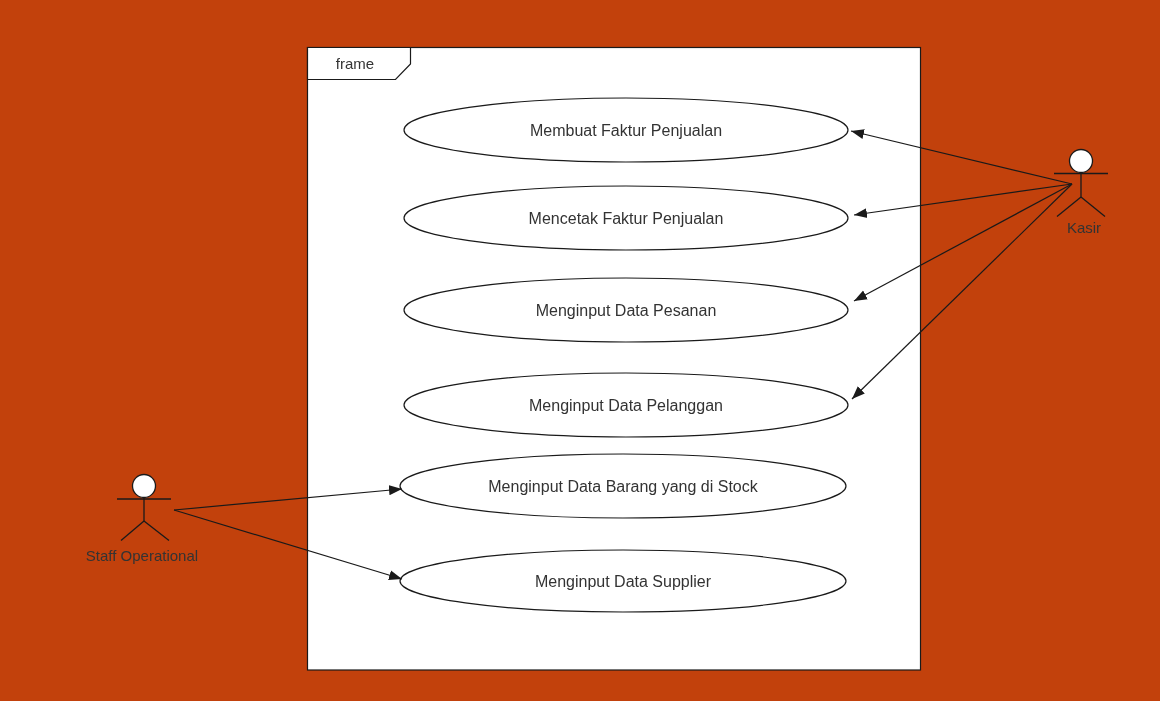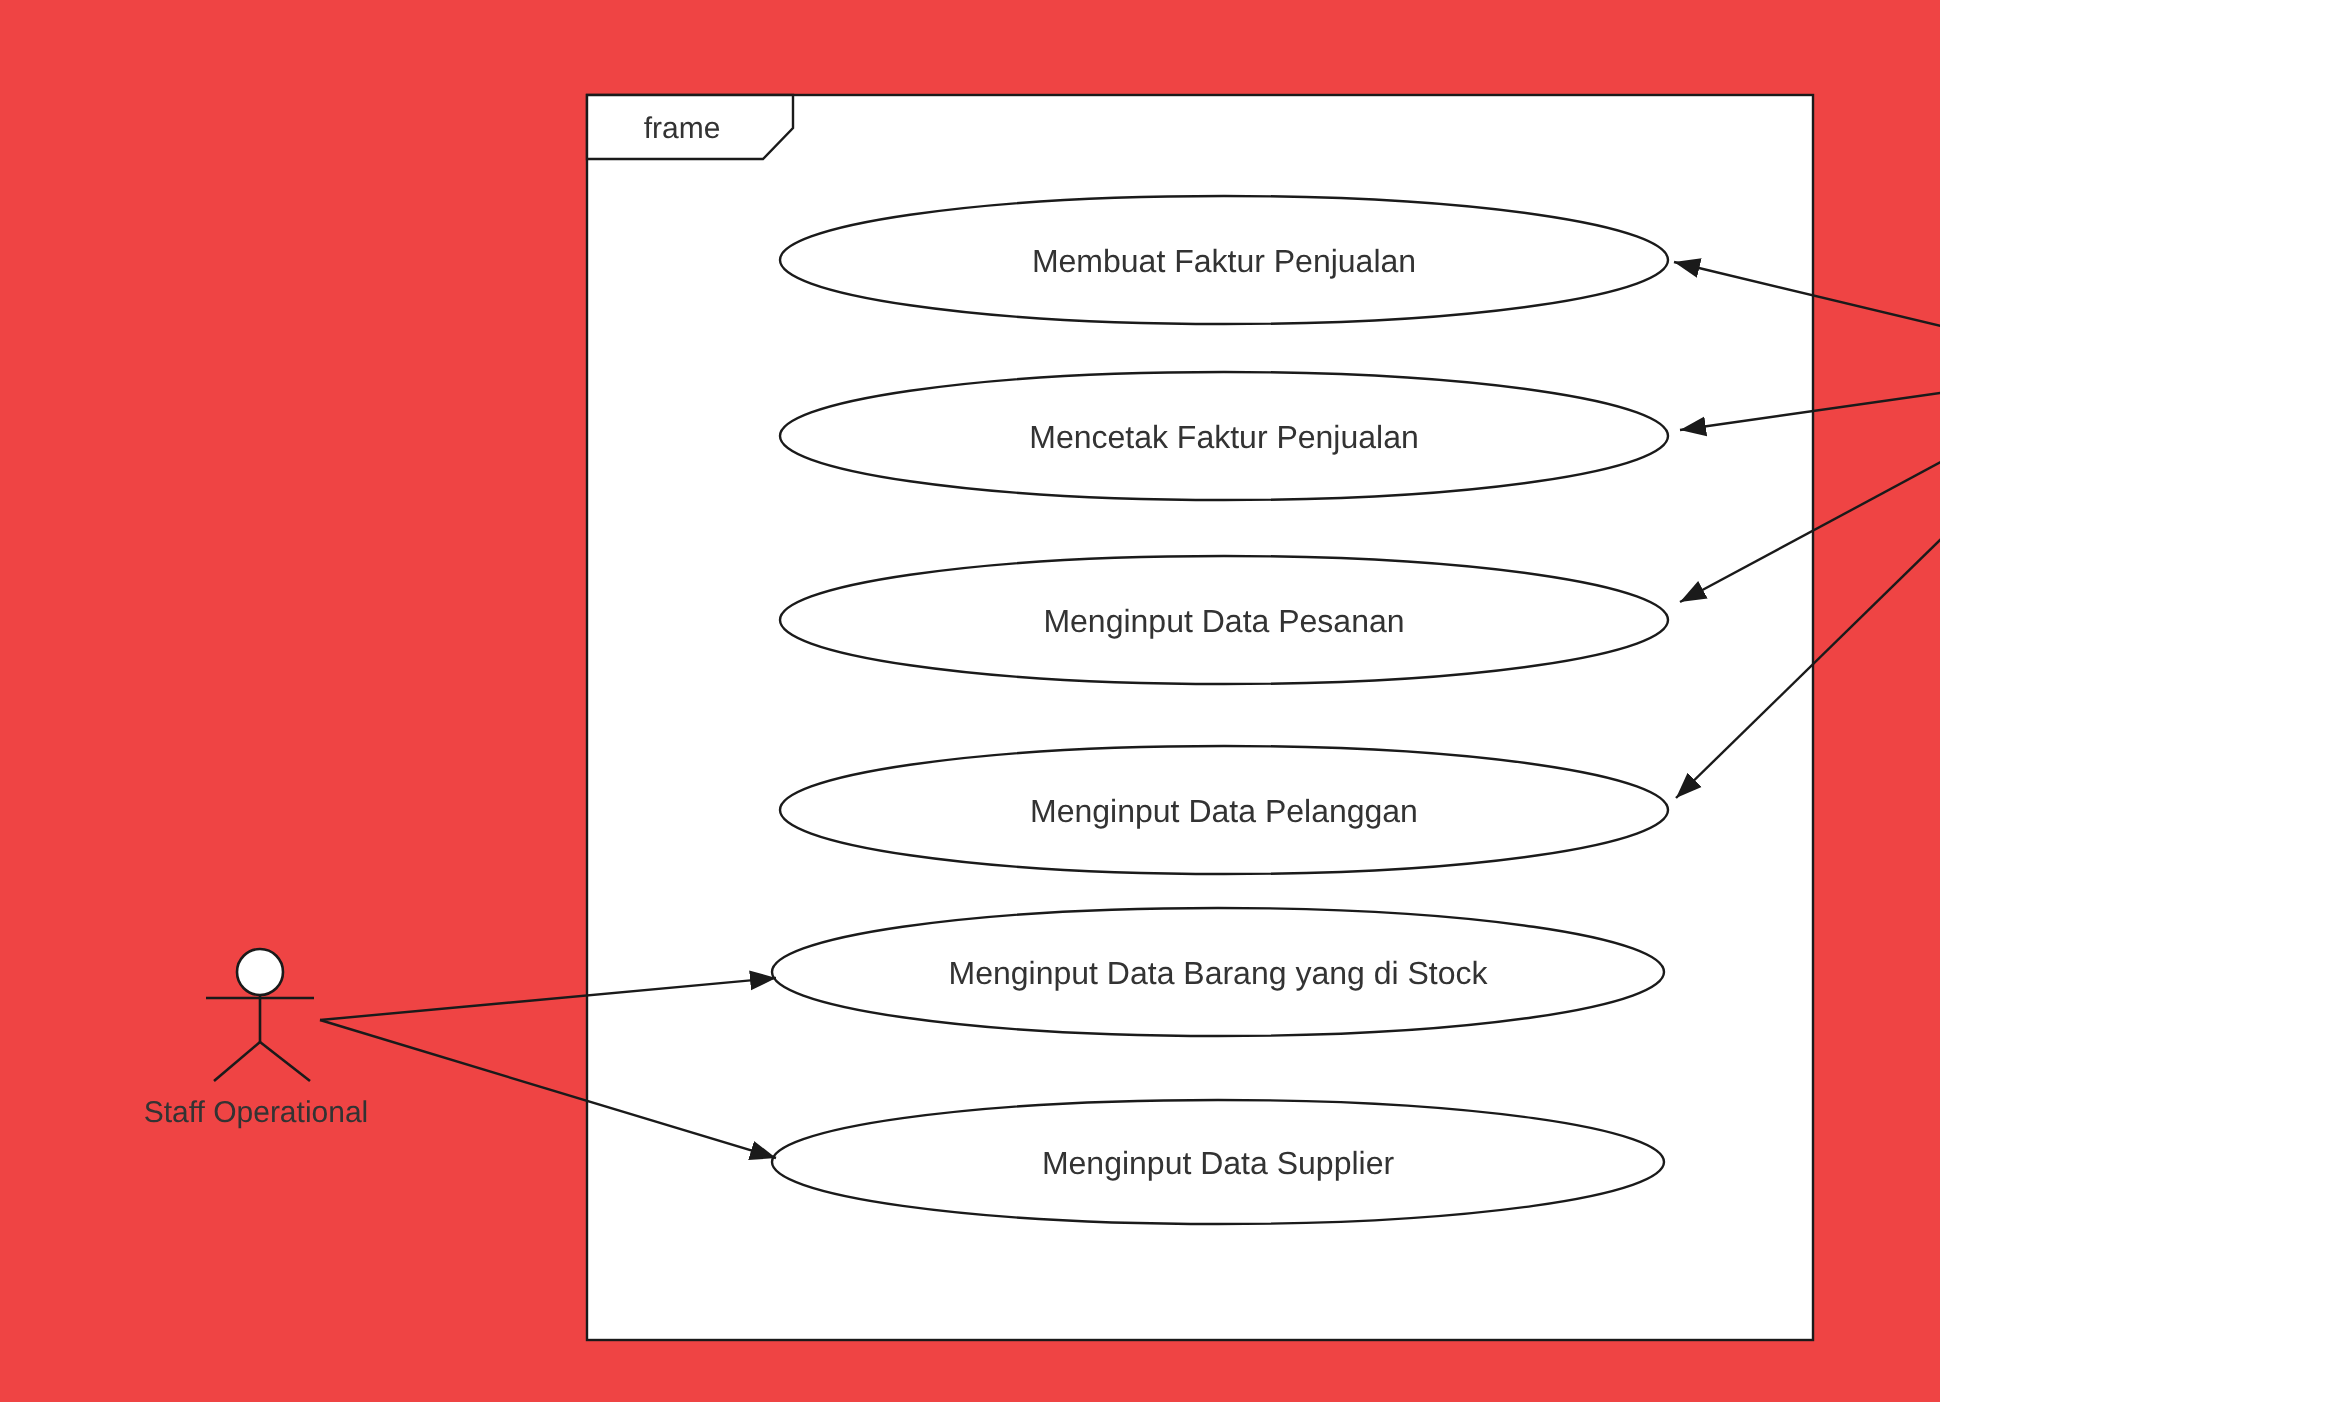--- a/index.html
+++ b/index.html
@@ -3,24 +3,25 @@
 <meta charset="utf-8">
 <style>
   html, body {
     margin: 0;
     padding: 0;
     background: #ffffff;
     font-family: "Liberation Sans", sans-serif;
   }
   .canvas {
     position: relative;
-    width: 970px;
+    width: 1146px;
     height: 701px;
-    background: #ef4444;
+    background: #c2410c;
     overflow: hidden;
+    padding-left: 14px;
   }
   svg { display: block; }
   .shape {
     fill: #ffffff;
     stroke: #1a1a1a;
     stroke-width: 1.2;
   }
   .edge {
     fill: none;
     stroke: #1a1a1a;

